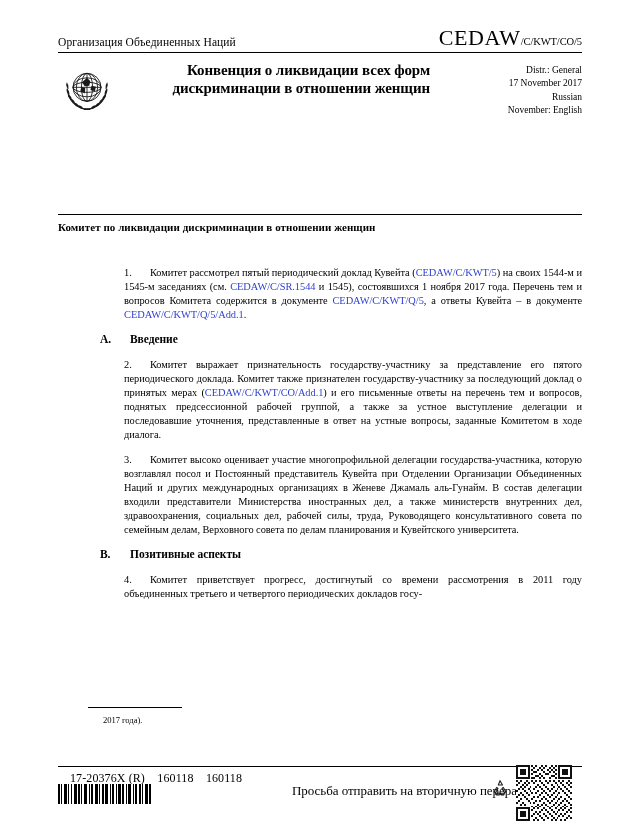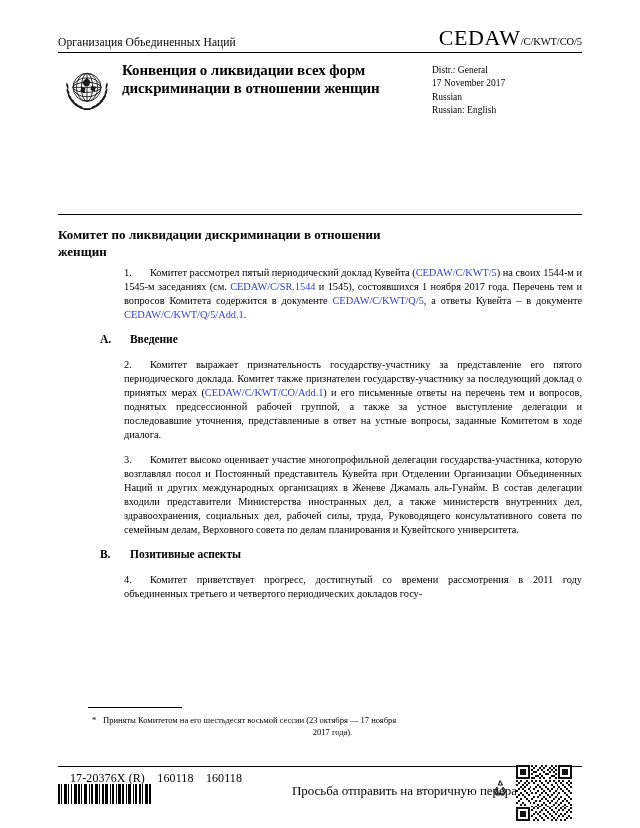--- a/index.html
+++ b/index.html
@@ -51,20 +51,21 @@
     letter-spacing: -0.1px;
     margin-left: 0px;
   }
   .mast-rule {
     border-top: 1.6px solid #000;
     margin-top: 3px;
   }
   .mast-body {
     display: flex;
     margin-top: 7px;
+    text-align: right;
   }
   .un-emblem {
     width: 58px;
     height: 56px;
     flex: 0 0 58px;
     margin-right: 6px;
     margin-top: 1px;
   }
   .conv-title {
     font-size: 15px;
@@ -86,23 +87,23 @@
   .committee-rule {
     position: absolute;
     left: 58px;
     top: 214px;
     width: 524px;
     border-top: 1.4px solid #000;
   }
   .committee-name {
     position: absolute;
     left: 58px;
-    top: 226px;
+    top: 220px;
     width: 340px;
-    font-size: 13px;
+    font-size: 11px;
     font-weight: bold;
     line-height: 1.34;
     letter-spacing: 0.05px;
   }
 
   
   .content {
     position: absolute;
     left: 124px;
     top: 266px;
@@ -156,21 +157,20 @@
     font-size: 8.6px;
     line-height: 1.45;
     letter-spacing: -0.05px;
   }
   .footnote .fn-mark {
     display: inline-block;
     width: 11px;
   }
   .fn-indent {
     padding-left: 11px;
-    text-align: center;
   }
 
   
   .footer-rule {
     position: absolute;
     left: 58px;
     top: 766px;
     width: 524px;
     border-top: 0.9px solid #000;
   }
@@ -268,21 +268,21 @@
             <path d="M57 86 q8 -1 9 -7 q-7 0 -10 7 z"></path>
             <rect x="44" y="85" width="12" height="2.6" rx="1"></rect>
           </g>
         </svg>
       </div>
       <div class="conv-title">Конвенция о ликвидации всех форм дискриминации в отношении женщин</div>
       <div class="distr-block">
         <div>Distr.: General</div>
         <div>17 November 2017</div>
         <div>Russian</div>
-        <div>Russian: English</div>
+        <div>November: English</div>
       </div>
     </div>
   </div>
 
   <div class="committee-rule"></div>
   <div class="committee-name">Комитет по ликвидации дискриминации в отношении женщин</div>
 
   <div class="content">
 
 
@@ -309,21 +309,20 @@
     </div>
 
     <p class="para">
       <span class="num">4.</span><span>Комитет приветствует прогресс, достигнутый со времени рассмотрения в 2011 году объединенных третьего и четвертого периодических докладов госу-</span>
     </p>
 
   </div>
 
   <div class="footnote-rule"></div>
   <div class="footnote">
-    <div><span class="fn-mark">*</span><span>Приняты Комитетом на его шестьдесят восьмой сессии (23 октября — 17 ноября</span></div>
     <div class="fn-indent">2017 года).</div>
   </div>
 
   <div class="footer-rule"></div>
   <div class="doc-code">17-20376X (R)    160118    160118</div>
 
   <div class="barcode">
     <i style="width:2px"></i>
       <i style="width:1px;background:#fff"></i>
       <i style="width:1px"></i>

